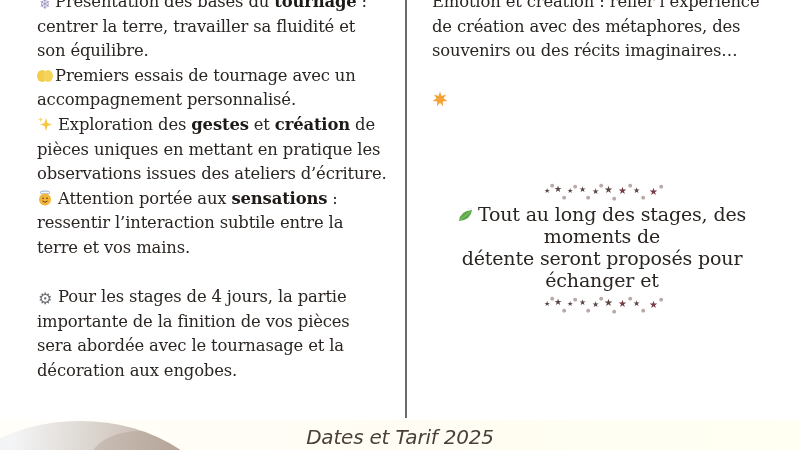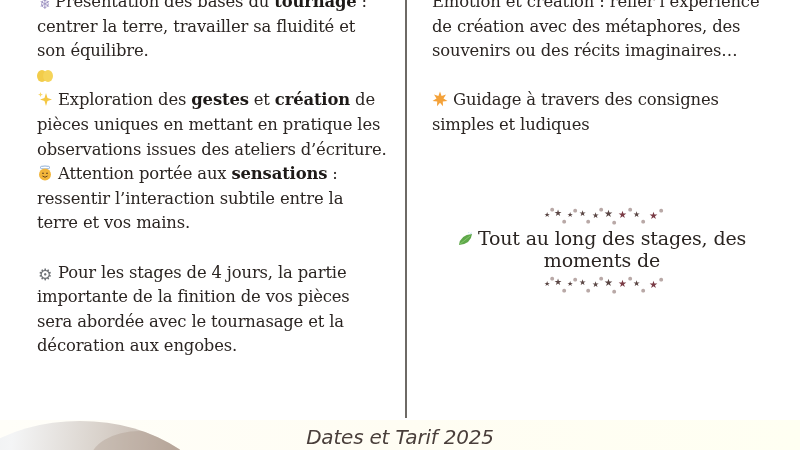--- a/index.html
+++ b/index.html
@@ -76,21 +76,21 @@
 <div class="page">
 
   <div class="col col-left">
     <div class="para">
       <span class="emo" style="color:#9e93c2">❄</span><span>Présentation des bases du </span><b>tournage</b><span> : centrer la terre, travailler sa fluidité et son équilibre.</span>
     </div>
     <div class="para">
       <span class="emo"><svg width="16" height="14" viewBox="0 0 16 14">
             <ellipse cx="5" cy="7" rx="5" ry="6" fill="#f2cc4a"></ellipse>
             <ellipse cx="11" cy="7" rx="5" ry="6" fill="#f5d45a"></ellipse>
-          </svg></span>
+          </svg></span><span>Premiers essais de tournage avec un accompagnement personnalisé.</span>
     </div>
     <div class="para">
       <span class="emo sp"><svg width="16" height="16" viewBox="0 0 16 16">
             <path d="M9 2 L10.5 7 L15 8.5 L10.5 10 L9 15 L7.5 10 L3 8.5 L7.5 7 Z" fill="#f5c842"></path>
             <path d="M3.5 1 L4.2 3 L6 3.6 L4.2 4.2 L3.5 6 L2.8 4.2 L1 3.6 L2.8 3 Z" fill="#f7d66a"></path>
           </svg></span><span>Exploration des </span><b>gestes</b><span> et </span><b>création</b><span> de pièces uniques en mettant en pratique les observations issues des ateliers d’écriture.</span>
     </div>
     <div class="para">
       <span class="emo sp"><svg width="16" height="16" viewBox="0 0 16 16">
             <ellipse cx="8" cy="2.5" rx="5" ry="1.5" fill="none" stroke="#8fb0d8" stroke-width="1"></ellipse>
@@ -108,21 +108,21 @@
   <div class="divider"></div>
 
   <div class="col col-right">
     <div class="para">
       <span>Émotion et création : relier l’expérience de création avec des métaphores, des souvenirs ou des récits imaginaires…</span>
     </div>
     <div class="gap"></div>
     <div class="para">
       <span class="emo sp"><svg width="16" height="16" viewBox="0 0 16 16">
             <path d="M8 0.5 L9.6 5 L14 3.5 L11.5 7.6 L15.5 10 L10.8 10.6 L11 15.3 L8 11.8 L5 15.3 L5.2 10.6 L0.5 10 L4.5 7.6 L2 3.5 L6.4 5 Z" fill="#f4a23a"></path>
-          </svg></span><span>Guidage à travers des consignes simples et ludiques</span>
+          </svg></span>
     </div>
     <div class="gap"></div>
 
     <div style="height:44px"></div>
 
     <div class="stars">
       <span style="left:2px;top:6px;font-size:7px">★</span>
       <span style="left:12px;top:3px;font-size:9px">★</span>
       <span style="left:25px;top:6px;font-size:7px">★</span>
       <span style="left:37px;top:4px;font-size:8px">★</span>
@@ -141,20 +141,21 @@
       <span class="d" style="left:99px;top:13px">●</span>
       <span class="d" style="left:117px;top:2px">●</span>
     </div>
 
     <div class="center" style="font-size:19px;line-height:22px;margin-top:3px;margin-left:-10px;width:360px">
       <div><span class="emo" style="margin-right:4px"><svg width="16" height="15" viewBox="0 0 16 15">
               <path d="M1 13 Q2 3 14 2 Q13 12 1 13 Z" fill="#5fa84a"></path>
               <path d="M2 12 L12 4" stroke="#8ccf70" stroke-width="0.8"></path>
               <path d="M10 1 l1.5 -1 M12 2 l2 -1.2" stroke="#b7d7f0" stroke-width="0.7"></path>
             </svg></span><span>Tout au long des stages, des moments de</span></div>
+      <div>détente seront proposés pour échanger et</div>
     </div>
 
     <div class="stars" style="margin-top:4px">
       <span style="left:2px;top:6px;font-size:7px">★</span>
       <span style="left:12px;top:3px;font-size:9px">★</span>
       <span style="left:25px;top:6px;font-size:7px">★</span>
       <span style="left:37px;top:4px;font-size:8px">★</span>
       <span style="left:50px;top:6px;font-size:8px">★</span>
       <span style="left:62px;top:3px;font-size:10px">★</span>
       <span class="r" style="left:76px;top:4px;font-size:10px">★</span>

